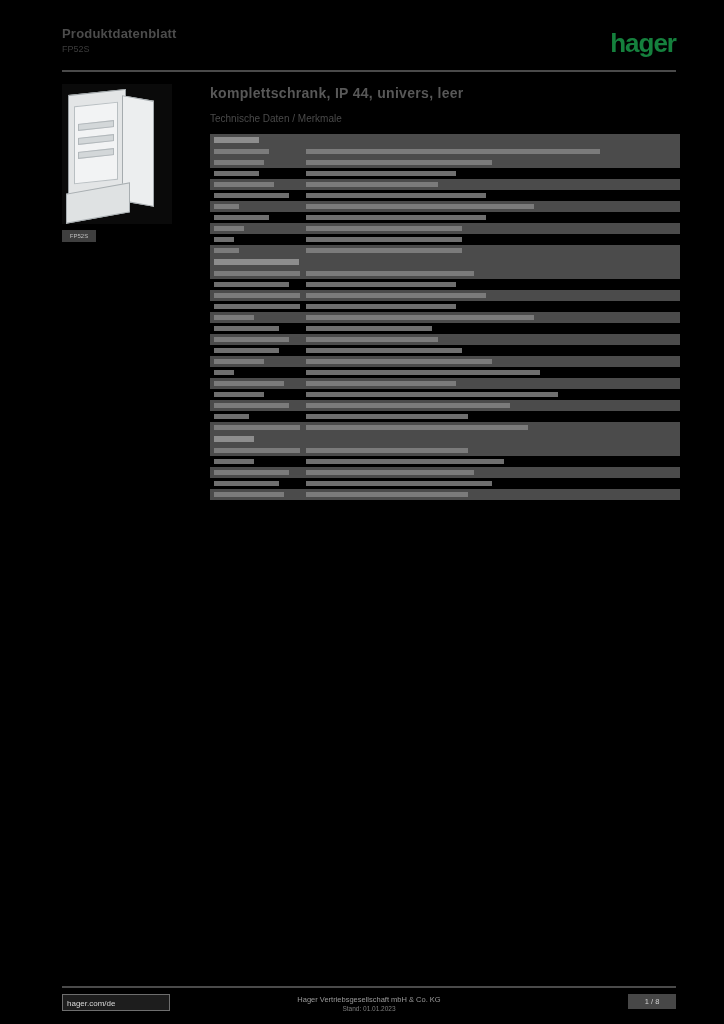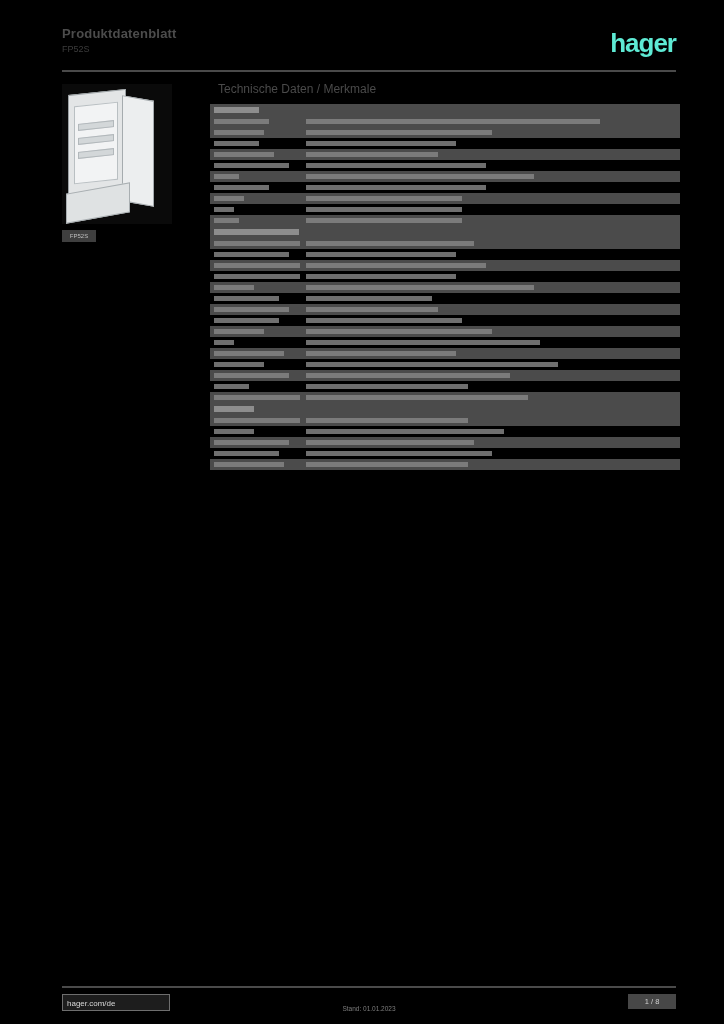--- a/index.html
+++ b/index.html
@@ -50,21 +50,21 @@
     font-size: 9px;
     color: #3c3c3c;
     line-height: 11px;
   }
   .brand {
     position: absolute;
     right: 0;
     top: 12px;
     font-size: 26px;
     font-weight: bold;
-    color: #5eead4;
+    color: #15803d;
     letter-spacing: -1px;
     line-height: 26px;
   }
   .header-rule {
     position: absolute;
     left: 14px;
     top: 62px;
     width: 614px;
     height: 2px;
     background: #4a4a4a;
@@ -155,24 +155,24 @@
   }
   .section-title {
     font-size: 14px;
     font-weight: bold;
     color: #585858;
     line-height: 18px;
     letter-spacing: .3px;
     margin: 0 0 12px 0;
   }
   .section-sub {
-    font-size: 12px;
+    font-size: 10px;
     color: #4a4a4a;
     line-height: 10px;
-    margin: 0 0 10px 8px;
+    margin: 0 0 10px 0;
   }
 
   
   .spec-table {
     width: 466px;
     border-collapse: collapse;
     table-layout: fixed;
   }
   .spec-table tr { height: 11px; }
   .spec-table tr.band { background: #4b4b4b; }
@@ -277,20 +277,21 @@
         <div class="cab-rail r1"></div>
         <div class="cab-rail r2"></div>
         <div class="cab-rail r3"></div>
         <div class="cab-door"></div>
         <div class="cab-base"></div>
       </div>
       <div class="img-caption">FP52S</div>
     </div>
 
     <div class="right-col">
+      <h1 class="section-title">komplettschrank, IP 44, univers, leer</h1>
       <div class="section-sub">Technische Daten / Merkmale</div>
       <table class="spec-table">
         <tbody>
             <tr class="band group-head">
               <td class="k">
                 <span class="bar" style="width: 45px;"></span>
               </td>
               <td class="v">
                 <span class="bar" style="width: 0px;"></span>
               </td>
@@ -551,18 +552,19 @@
                 <span class="bar" style="width: 162px;"></span>
               </td>
             </tr>
           </tbody>
       </table>
     </div>
 
     <div class="footer-rule"></div>
     <div class="footer">
       <div class="footer-url">hager.com/de</div>
+      <div class="footer-center">Hager Vertriebsgesellschaft mbH &amp; Co. KG</div>
       <div class="footer-date">Stand: 01.01.2023</div>
       <div class="footer-page">1 / 8</div>
     </div>
 
   </div>
 </div>
 
 </body></html>

